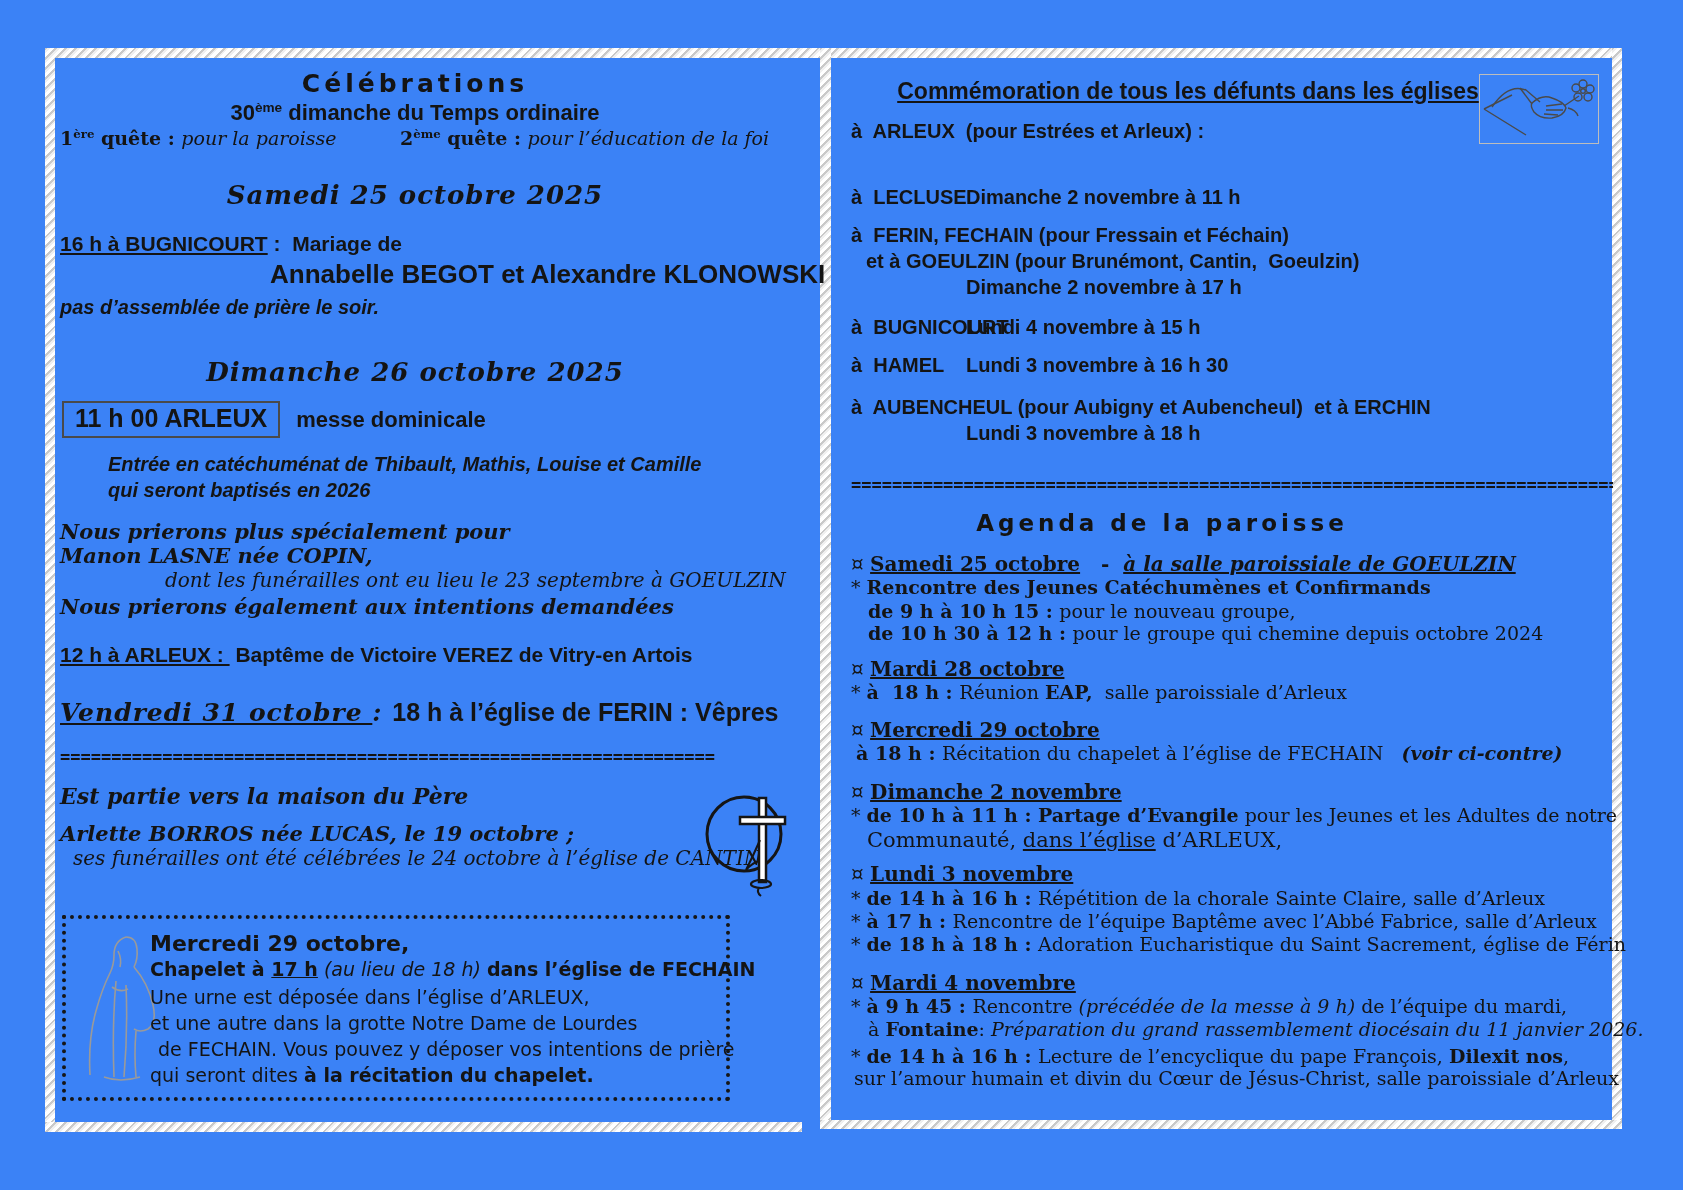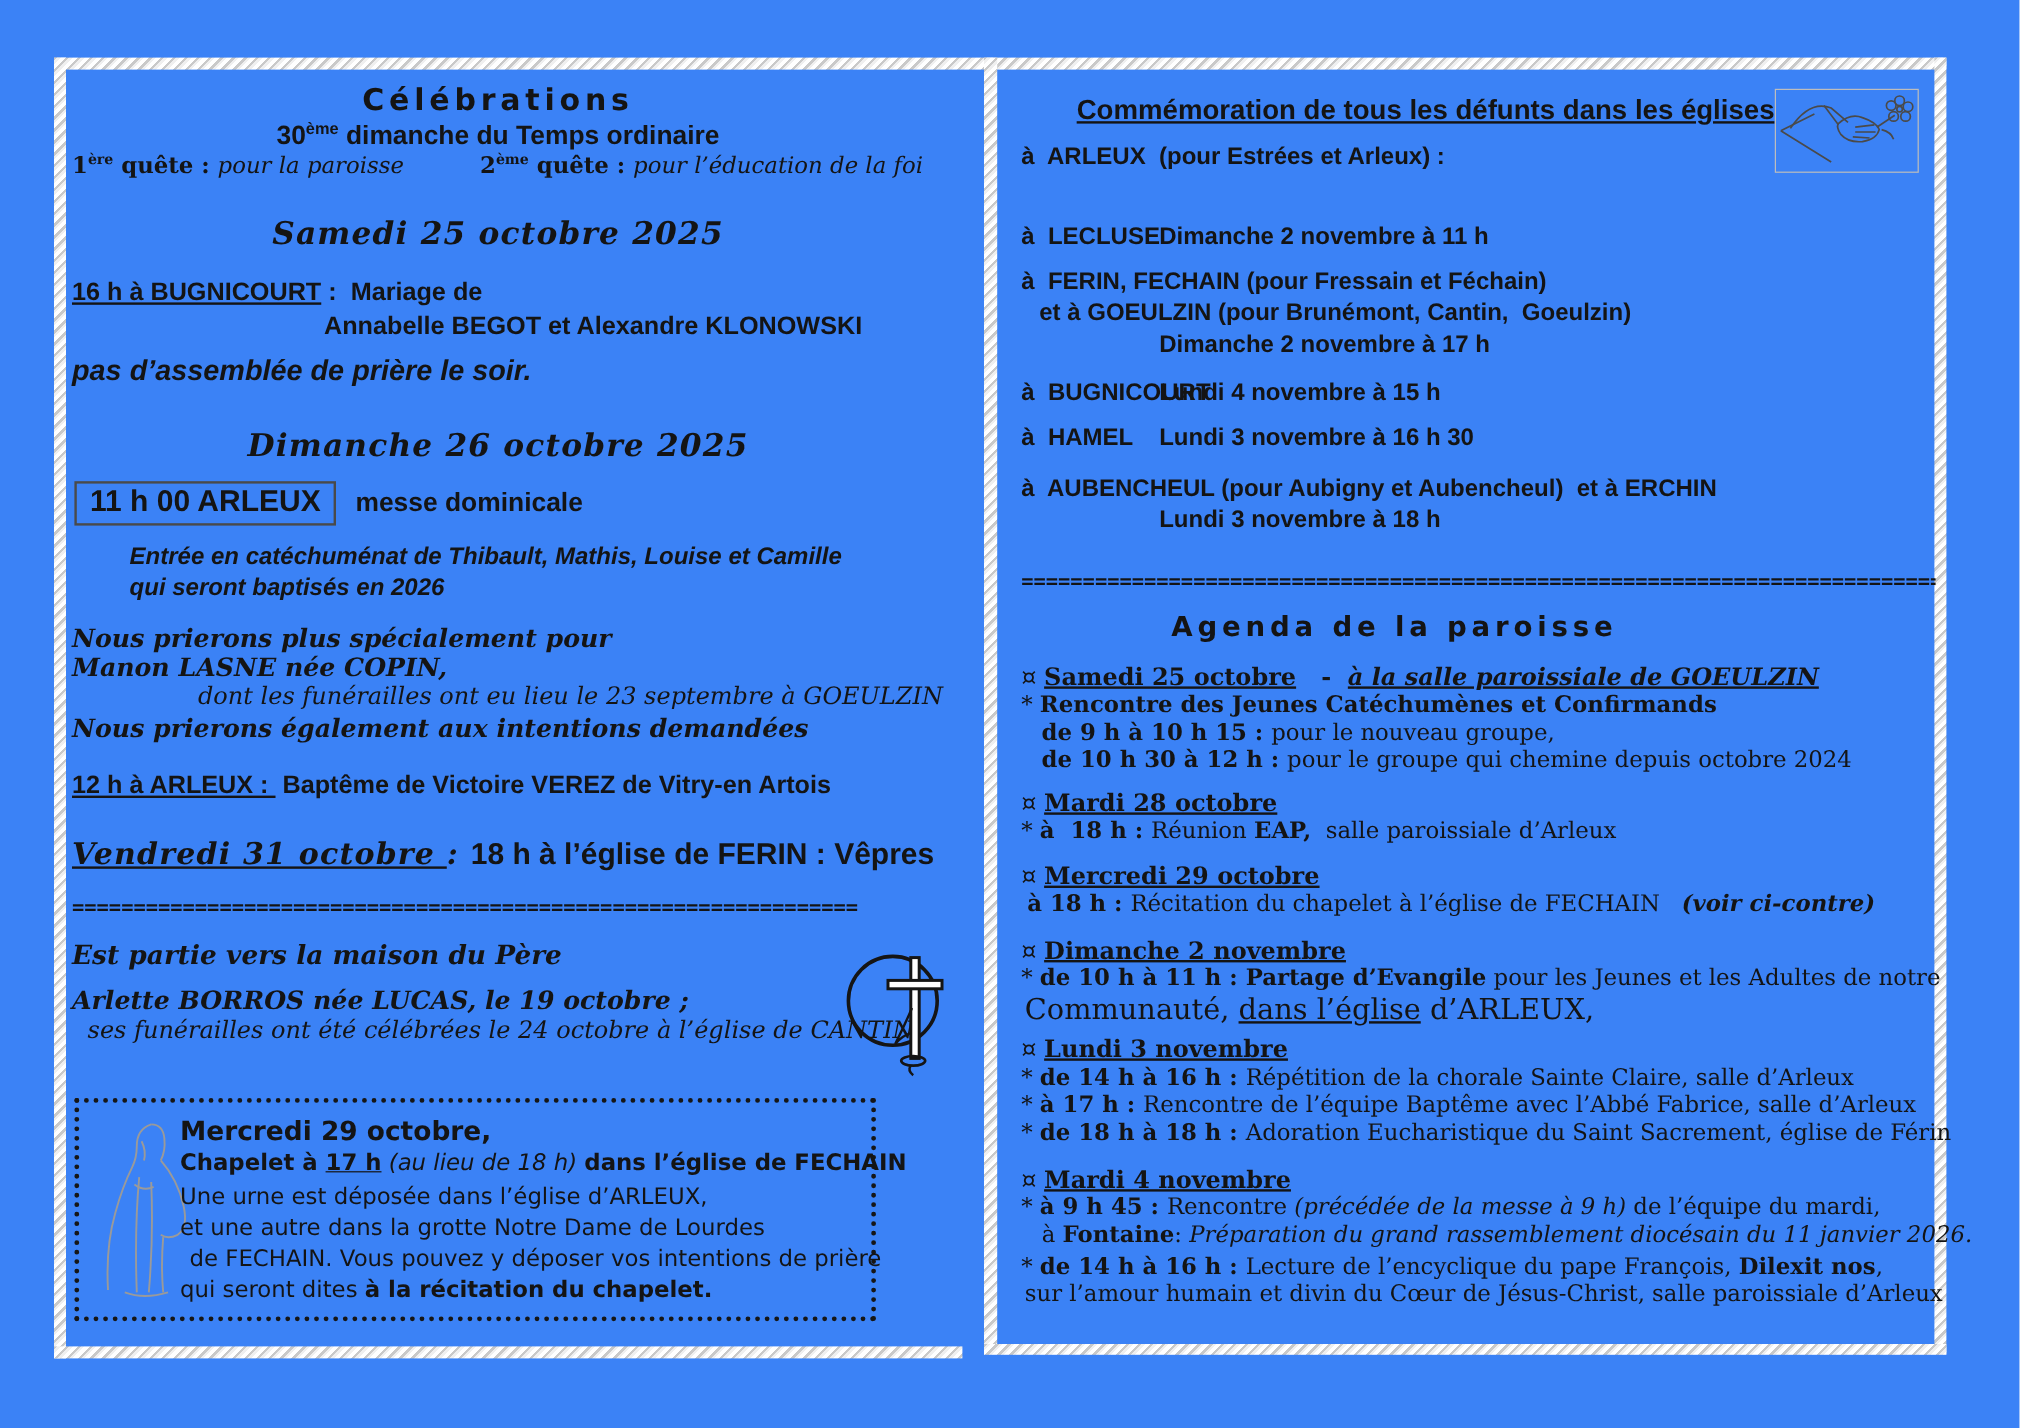--- a/index.html
+++ b/index.html
@@ -41,23 +41,23 @@
 
     <div class="ln ctr fancy" style="left:0;top:22px;width:740px;font-size:25px;">Célébrations</div>
     <div class="ln ctr sans b" style="left:0;top:52px;width:740px;font-size:22px;"><span>30</span><span class="sup">ème</span><span> dimanche du Temps ordinaire</span></div>
 
     <div class="ln serif" style="left:15px;top:80px;font-size:19px;"><span class="b">1</span><span class="b sup">ère</span><span class="b"> quête : </span><span class="i">pour la paroisse</span></div>
     <div class="ln serif" style="left:355px;top:80px;font-size:19px;"><span class="b">2</span><span class="b sup">ème</span><span class="b"> quête : </span><span class="i">pour l’éducation de la foi</span></div>
 
     <div class="ln ctr script" style="left:0;top:133px;width:740px;font-size:26px;">Samedi 25 octobre 2025</div>
 
     <div class="ln sans b" style="left:15px;top:184px;font-size:21px;"><span class="u">16 h à BUGNICOURT</span><span> :  Mariage de</span></div>
-    <div class="ln sans b" style="left:225px;top:212px;font-size:21px;">Annabelle BEGOT et Alexandre KLONOWSKI</div>
+    <div class="ln sans b" style="left:225px;top:212px;font-size:26px;">Annabelle BEGOT et Alexandre KLONOWSKI</div>
 
-    <div class="ln sans b i" style="left:15px;top:248px;font-size:24px;">pas d’assemblée de prière le soir.</div>
+    <div class="ln sans b i" style="left:15px;top:248px;font-size:20px;">pas d’assemblée de prière le soir.</div>
 
     <div class="ln ctr script" style="left:0;top:310px;width:740px;font-size:26px;">Dimanche 26 octobre 2025</div>
 
     <div class="ln sans b" style="left:17px;top:353px;font-size:22px;"><span class="boxed">11 h 00 ARLEUX</span><span>messe dominicale</span></div>
 
     <div class="ln sans b i" style="left:63px;top:405px;font-size:20px;">Entrée en catéchuménat de Thibault, Mathis, Louise et Camille</div>
     <div class="ln sans b i" style="left:63px;top:431px;font-size:20px;">qui seront baptisés en 2026</div>
 
     <div class="ln serif b i" style="left:15px;top:472px;font-size:21px;">Nous prierons plus spécialement pour</div>
     <div class="ln serif b i" style="left:15px;top:496px;font-size:21px;text-align:right;">Manon LASNE née COPIN,</div>
@@ -158,21 +158,21 @@
     <div class="ln serif" style="left:30px;top:575px;font-size:19px;"><span class="b">de 10 h 30 à 12 h : </span><span>pour le groupe qui chemine depuis octobre 2024</span></div>
 
     <div class="ln serif" style="left:13px;top:610px;font-size:20px;text-align:center;"><span>¤ </span><span class="b u">Mardi 28 octobre</span></div>
     <div class="ln serif" style="left:13px;top:634px;font-size:19px;"><span>* </span><span class="b">à  18 h : </span><span>Réunion </span><span class="b">EAP,</span><span>  salle paroissiale d’Arleux</span></div>
 
     <div class="ln serif" style="left:13px;top:671px;font-size:20px;"><span>¤ </span><span class="b u">Mercredi 29 octobre</span></div>
     <div class="ln serif" style="left:18px;top:695px;font-size:19px;"><span class="b">à 18 h : </span><span>Récitation du chapelet à l’église de FECHAIN   </span><span class="b i">(voir ci-contre)</span></div>
 
     <div class="ln serif" style="left:13px;top:733px;font-size:20px;"><span>¤ </span><span class="b u">Dimanche 2 novembre</span></div>
     <div class="ln serif" style="left:13px;top:757px;font-size:19px;"><span>* </span><span class="b">de 10 h à 11 h : </span><span class="b">Partage d’Evangile</span><span> pour les Jeunes et les Adultes de notre</span></div>
-    <div class="ln serif" style="left:16px;top:780px;font-size:24px;"><span>Communauté, </span><span class="u">dans l’église</span><span> d’ARLEUX,</span></div>
+    <div class="ln serif" style="left:29px;top:780px;font-size:21px;"><span>Communauté, </span><span class="u">dans l’église</span><span> d’ARLEUX,</span></div>
 
     <div class="ln serif" style="left:13px;top:815px;font-size:20px;"><span>¤ </span><span class="b u">Lundi 3 novembre</span></div>
     <div class="ln serif" style="left:13px;top:840px;font-size:19px;"><span>* </span><span class="b">de 14 h à 16 h : </span><span>Répétition de la chorale Sainte Claire, salle d’Arleux</span></div>
     <div class="ln serif" style="left:13px;top:863px;font-size:19px;"><span>* </span><span class="b">à 17 h : </span><span>Rencontre de l’équipe Baptême avec l’Abbé Fabrice, salle d’Arleux</span></div>
     <div class="ln serif" style="left:13px;top:886px;font-size:19px;"><span>* </span><span class="b">de 18 h à 18 h : </span><span>Adoration Eucharistique du Saint Sacrement, église de Férin</span></div>
 
     <div class="ln serif" style="left:13px;top:924px;font-size:20px;"><span>¤ </span><span class="b u">Mardi 4 novembre</span></div>
     <div class="ln serif" style="left:13px;top:948px;font-size:19px;"><span>* </span><span class="b">à 9 h 45 : </span><span>Rencontre </span><span class="i">(précédée de la messe à 9 h)</span><span> de l’équipe du mardi,</span></div>
     <div class="ln serif" style="left:18px;top:971px;font-size:19px;"><span>  à </span><span class="b">Fontaine</span><span>: </span><span class="i">Préparation du grand rassemblement diocésain du 11 janvier 2026.</span></div>
     <div class="ln serif" style="left:13px;top:998px;font-size:19px;"><span>* </span><span class="b">de 14 h à 16 h : </span><span>Lecture de l’encyclique du pape François, </span><span class="b">Dilexit nos</span><span>,</span></div>

